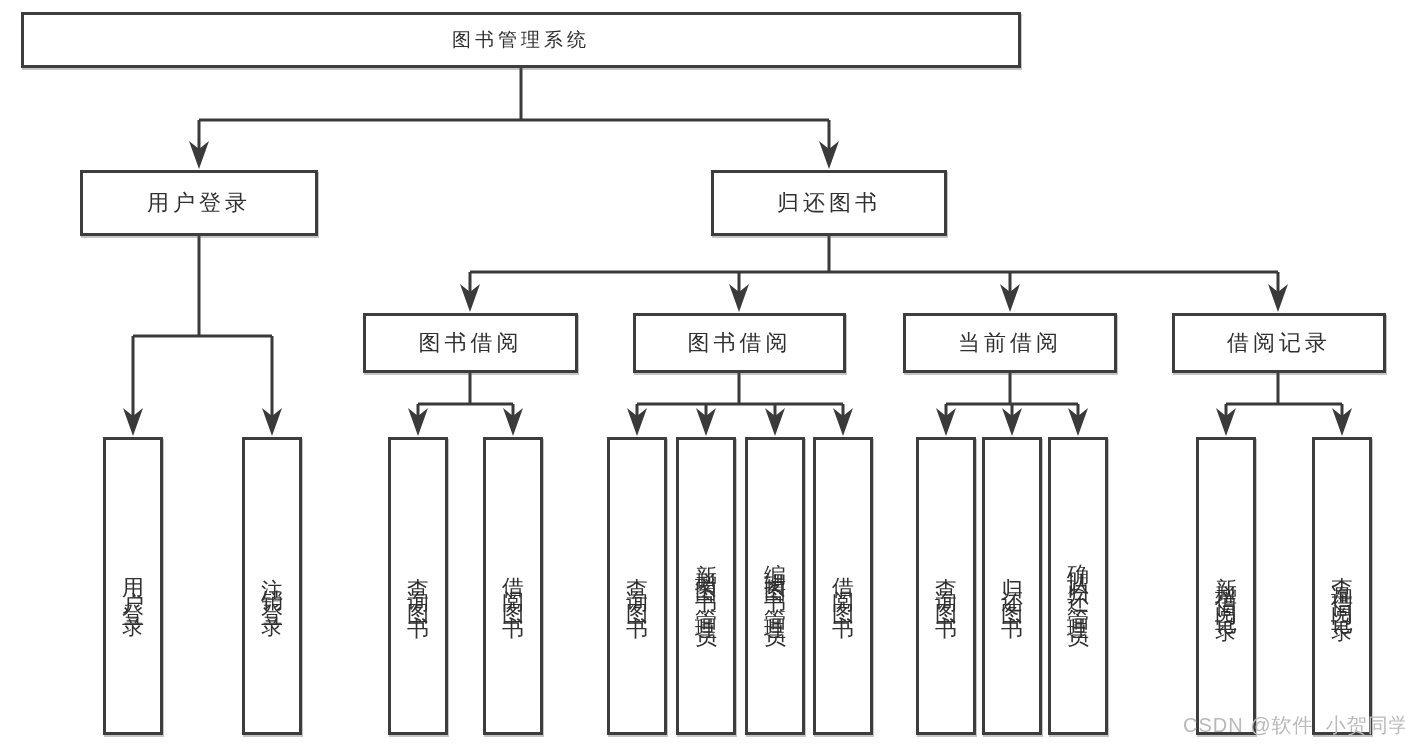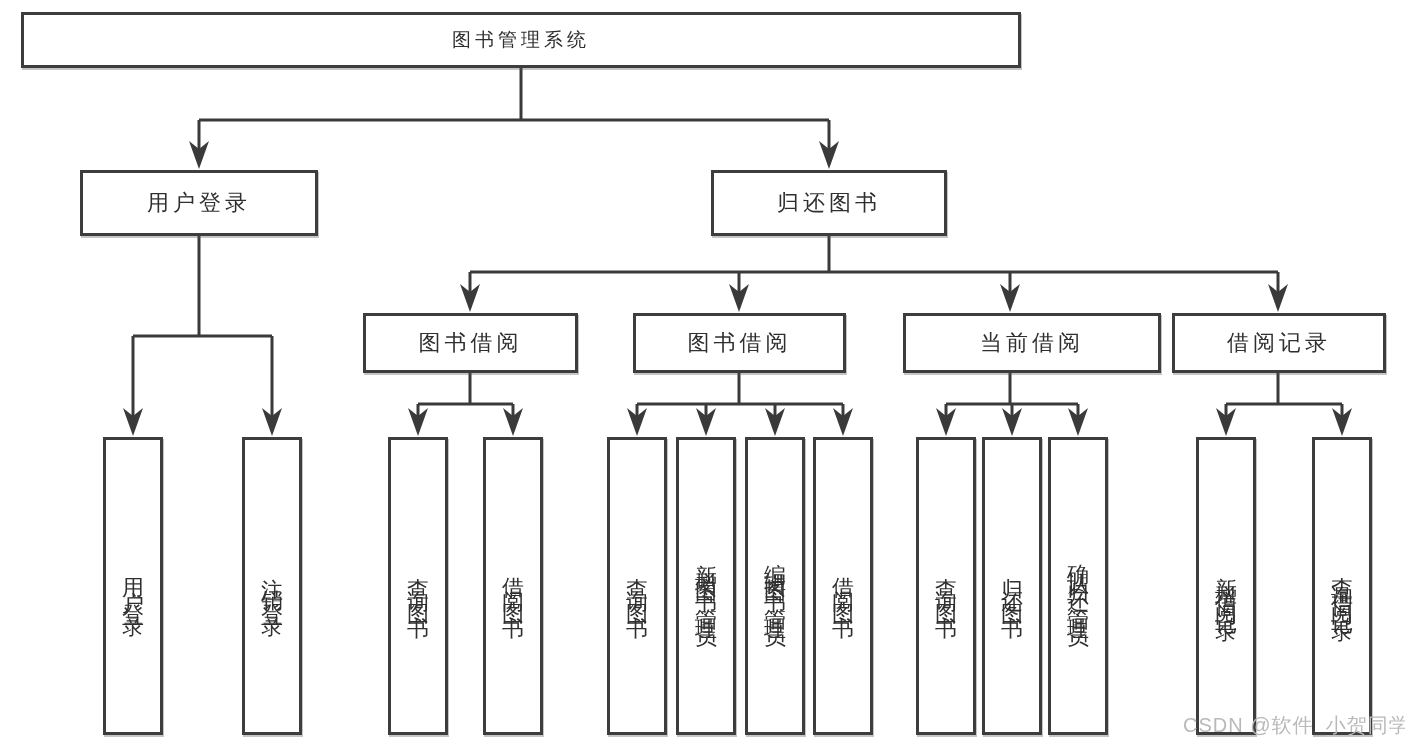--- a/index.html
+++ b/index.html
@@ -116,21 +116,21 @@
     </g>
   </svg>
 
   <div class="node hbox rootbox" style="left:21px; top:12px; width:1000px; height:56px;">图书管理系统</div>
 
   <div class="node hbox" style="left:80px; top:170px; width:238px; height:66px;">用户登录</div>
   <div class="node hbox" style="left:711px; top:170px; width:236px; height:66px;">归还图书</div>
 
   <div class="node hbox" style="left:363px; top:313px; width:215px; height:60px;">图书借阅</div>
   <div class="node hbox" style="left:633px; top:313px; width:213px; height:60px;">图书借阅</div>
-  <div class="node hbox" style="left:903px; top:313px; width:258px; height:60px;">当前借阅</div>
+  <div class="node hbox" style="left:903px; top:313px; width:214px; height:60px;">当前借阅</div>
   <div class="node hbox" style="left:1172px; top:313px; width:214px; height:60px;">借阅记录</div>
 
   <div class="node vbox" style="left:103px; top:437px; width:60px; height:298px;">
     <span>用户登录</span>
   </div>
   <div class="node vbox" style="left:242px; top:437px; width:60px; height:298px;">
     <span>注销登录</span>
   </div>
 
   <div class="node vbox" style="left:388px; top:437px; width:60px; height:298px;">

